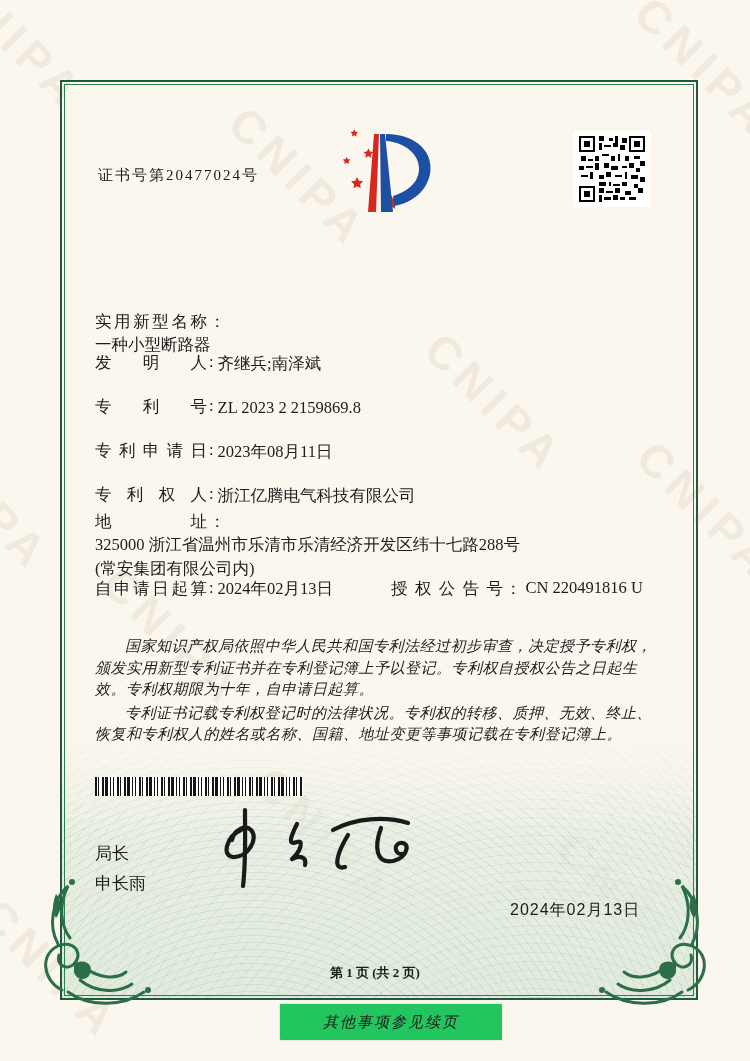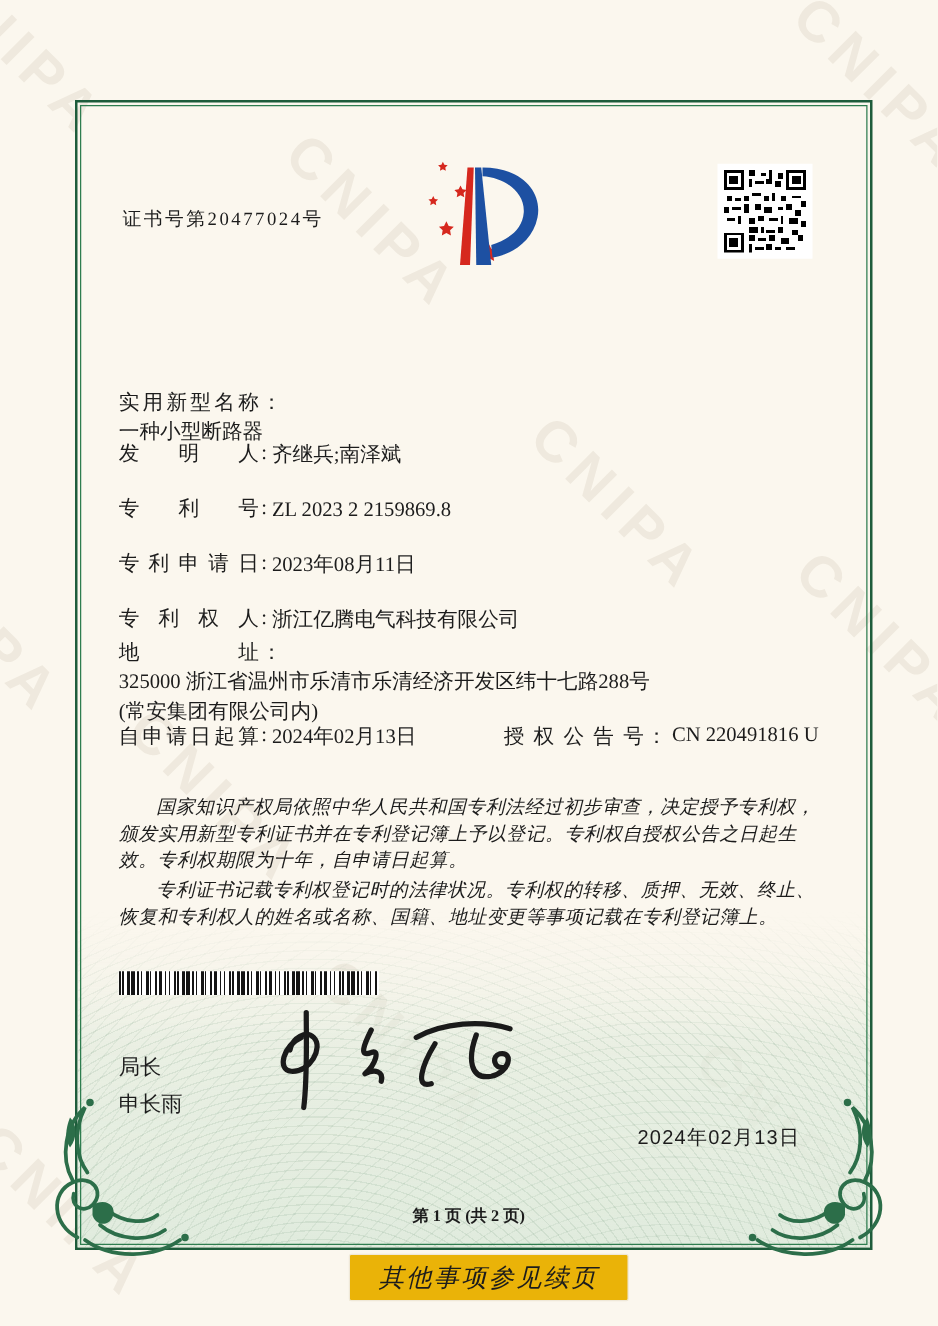--- a/index.html
+++ b/index.html
@@ -62,21 +62,21 @@
   }
   
   .fields{position:absolute;left:95px;top:0;width:562px;z-index:3;font-size:16.5px;}
   .frow{position:absolute;left:0;width:562px;}
   .frow .lbl{display:inline-block;width:112px;text-align:justify;text-align-last:justify;vertical-align:top;}
   .frow .colon{display:inline-block;margin:0 4px 0 2px;vertical-align:top;}
   .frow .val{display:inline-block;width:430px;vertical-align:top;line-height:1.45;}
   .r1{top:297px;margin-top:14px;} .r2{top:352px;} .r3{top:396px;} .r4{top:440px;} .r5{top:484px;}
   .r6{top:511px;} .r7{top:578px;}
   .grant-no{position:absolute;left:296px;top:0;white-space:nowrap;}
-  .grant-no .lbl{display:inline-block;width:112px;text-align:justify;text-align-last:justify;margin-left:12px;}
+  .grant-no .lbl{display:inline-block;width:112px;text-align:justify;text-align-last:justify;}
   
   .legal{
     position:absolute;left:95px;top:636px;width:564px;z-index:3;
     font-size:15px;line-height:21.5px;font-style:italic;font-family:Liberation Serif, serif;
   }
   .legal p{margin:0 0 2px 0;text-indent:2em;letter-spacing:0.5px;}
   
   .barcode{
     position:absolute;left:95px;top:777px;z-index:3;width:208px;height:19px;background:#fff;
     background-image:repeating-linear-gradient(90deg,
@@ -91,23 +91,23 @@
   .sig-role{top:842px;} .sig-name{top:872px;}
   .signature{position:absolute;left:205px;top:804px;z-index:3;width:210px;height:86px;}
   .sign-date{
     position:absolute;left:510px;top:900px;z-index:3;
     font-family:"Liberation Sans","DejaVu Sans",sans-serif;font-size:16px;letter-spacing:1px;
   }
   
   .page-info{position:absolute;left:0;right:0;top:964px;z-index:3;text-align:center;font-size:13px;font-weight:bold;}
   .continuation{
     position:absolute;left:279px;top:1003px;z-index:3;width:222px;height:36px;
-    background:#eab308;border:1px solid #efe8d8;border-radius:2px;
+    background:#22c55e;border:1px solid #efe8d8;border-radius:2px;
     display:flex;align-items:center;justify-content:center;
-    font-size:20px;font-style:italic;letter-spacing:2px;
+    font-size:15px;font-style:italic;letter-spacing:2px;
   }
 </style>
 </head>
 <body>
 
 <div class="page">
 
   <div class="watermark-layer">
     <span class="wm">CNIPA</span>
     <span class="wm">CNIPA</span>

